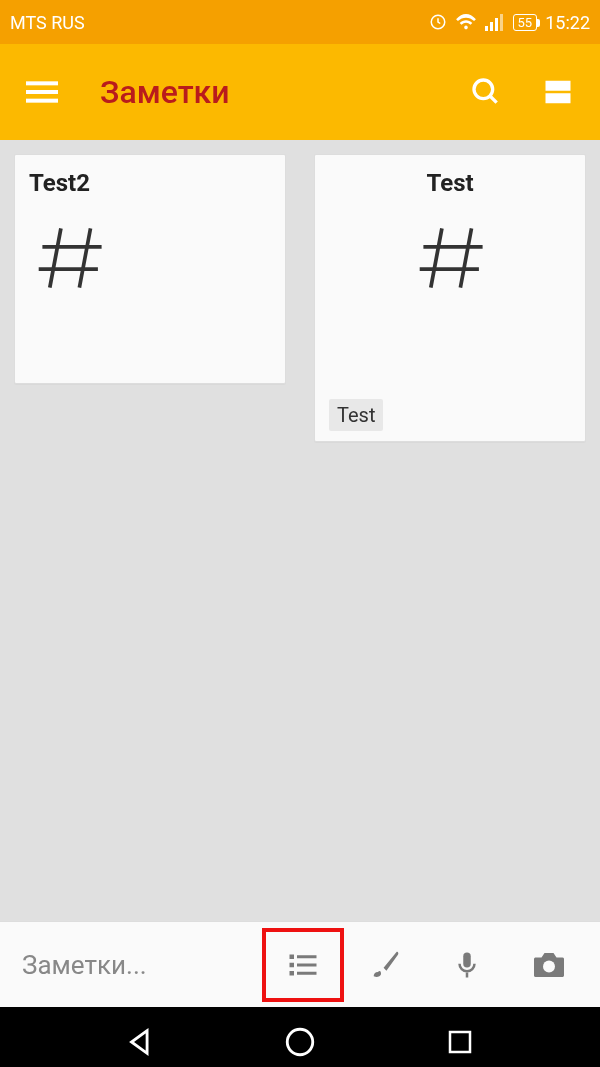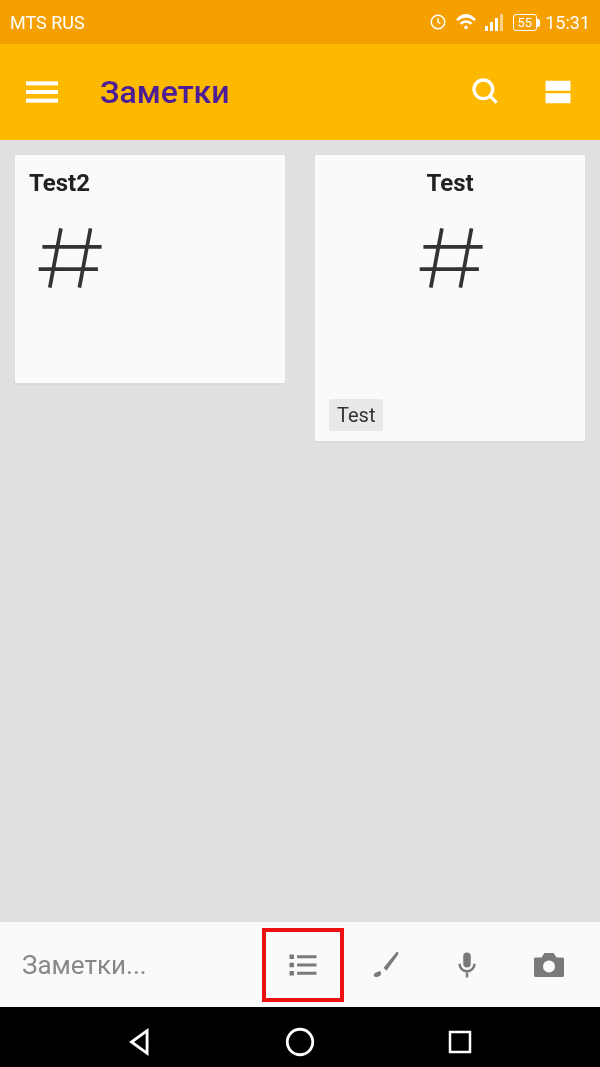--- a/index.html
+++ b/index.html
@@ -5,21 +5,21 @@
   * { box-sizing: border-box; margin: 0; padding: 0; }
   html, body { width: 600px; height: 1067px; font-family: Roboto, Arial, sans-serif; background: #e0e0e0; overflow: hidden; }
   
   
   .status-bar { height: 44px; background: #f5a000; display: flex; align-items: center; justify-content: space-between; padding: 0 10px; color: #fff; font-size: 18px; }
   .status-left { font-size: 18px; }
   .status-right { display: flex; align-items: center; gap: 8px; }
   .status-right svg { display: block; }
   
   
-  .app-bar { height: 96px; background: #fcb900; display: flex; align-items: center; padding: 0 18px; color: #4c1d95; }
+  .app-bar { height: 96px; background: #fcb900; display: flex; align-items: center; padding: 0 18px; color: #b91c1c; }
   .app-title { font-size: 32px; font-weight: 500; margin-left: 34px; flex: 1; }
   .app-bar .icon-btn { width: 48px; height: 48px; display: flex; align-items: center; justify-content: center; }
   .app-bar .right { display: flex; gap: 24px; align-items: center; }
   
   
   .content { padding: 14px; display: flex; gap: 28px; align-items: flex-start; height: calc(1067px - 34px - 96px - 86px - 70px); background: #e0e0e0; }
   .note-card { background: #fafafa; border: 1px solid #ddd; border-radius: 2px; width: 281px; padding: 14px 14px 10px 14px; display: flex; flex-direction: column; box-shadow: 0 1px 1px rgba(0,0,0,0.03); }
   .note-title { font-size: 24px; font-weight: 700; color: #222; margin-bottom: 18px; }
   .note-hash { width: 74px; height: 74px; margin: 6px 0 14px 6px; }
   .note-label { align-self: flex-start; background: #e8e8e8; color: #333; font-size: 20px; padding: 4px 8px; border-radius: 2px; margin-top: 10px; }
@@ -57,21 +57,21 @@
           <rect x="0" y="13" width="3" height="5"></rect>
           <rect x="5" y="9" width="3" height="9"></rect>
           <rect x="10" y="5" width="3" height="13"></rect>
           <rect x="15" y="1" width="3" height="17" fill="#ffffff88"></rect>
         </svg>
     </span>
     <span style="display:flex;align-items:flex-end;border:1.5px solid #fff;border-radius:3px;padding:1px 4px;font-size:13px;line-height:1;position:relative;">
       <span>55</span>
       <span style="position:absolute;right:-4px;top:4px;width:3px;height:8px;background:#fff;border-radius:0 2px 2px 0;"></span>
     </span>
-    <span style="font-size:18px;">15:31</span>
+    <span style="font-size:18px;">15:22</span>
   </div>
 </div>
 
 <div class="app-bar">
   <div class="icon-btn">
     <svg width="32" height="32" viewBox="0 0 24 24" fill="#fff">
         <rect y="4" width="24" height="3"></rect>
         <rect y="10.5" width="24" height="3"></rect>
         <rect y="17" width="24" height="3"></rect>
       </svg>

